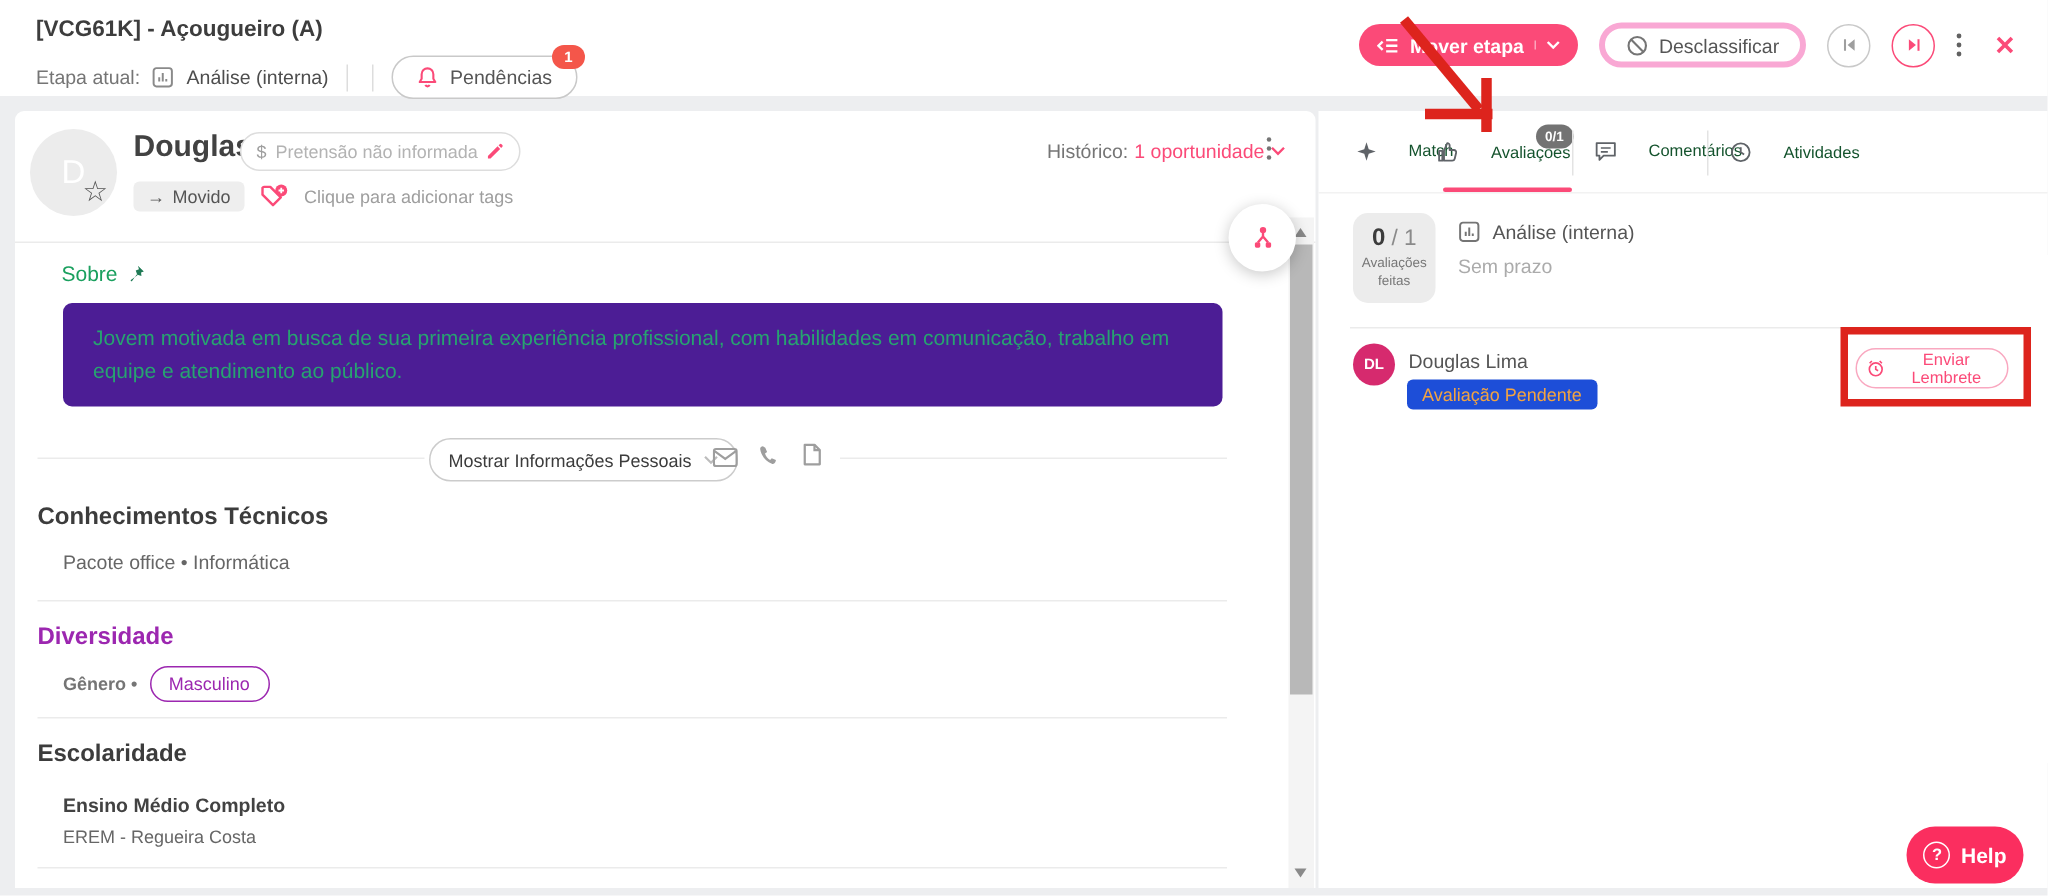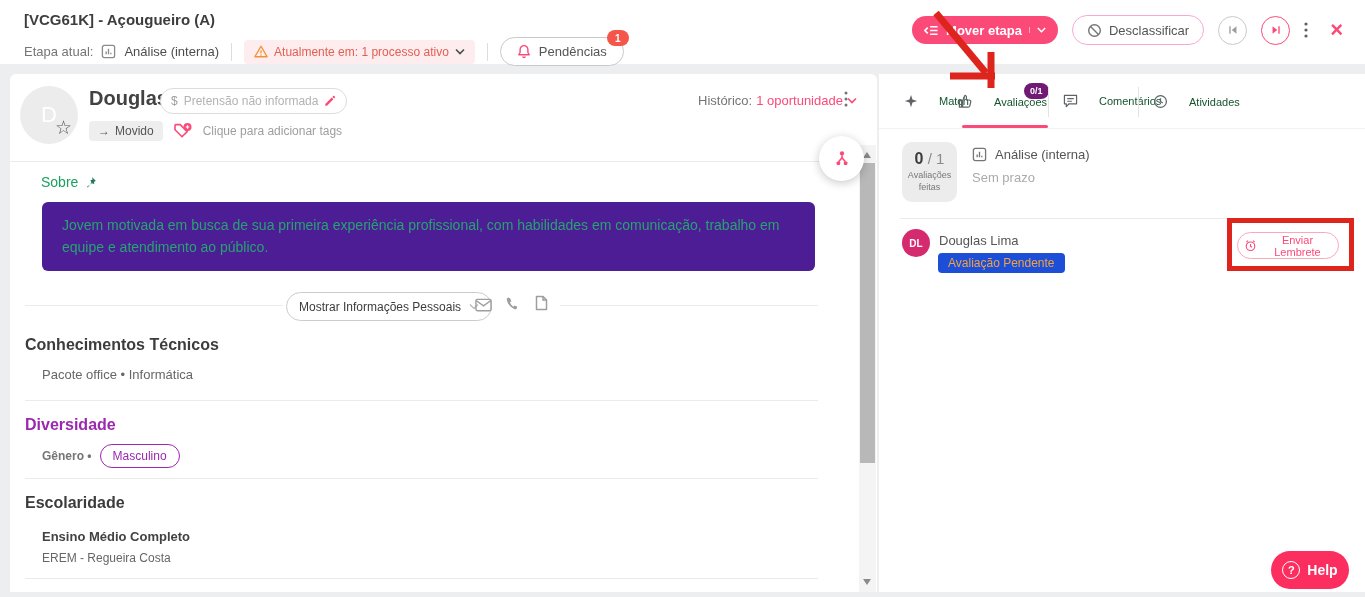--- a/index.html
+++ b/index.html
@@ -14,21 +14,21 @@
   .topbar{position:absolute;top:0;left:0;right:0;height:64px;background:#fff;}
   .job-title{font-size:15px;font-weight:bold;color:#3d3d3d;}
   .stage-row{font-size:13px;color:#757575;gap:8px;}
   .vsep{width:1px;height:18px;background:#ddd;margin:0 4px;}
   .alert-pill{background:#fdedee;border-radius:4px;padding:5px 10px;gap:6px;color:#e45e51;font-size:12px;cursor:pointer;}
   .pend-pill{border:1px solid #c9c9c9;border-radius:17px;padding:6px 16px;gap:8px;color:#555;font-size:13px;position:relative;background:#fff;cursor:pointer;}
   .red-badge{position:absolute;top:-8px;right:-6px;background:#f4564a;color:#fff;font-size:10px;font-weight:bold;
              min-width:16px;height:16px;border-radius:9px;display:flex;align-items:center;justify-content:center;padding:0 3px;}
   .btn-pink{background:#fb4a78;color:#fff;border:none;border-radius:16px;height:28px;padding:0 12px;gap:7px;
             font-size:13px;font-weight:bold;cursor:pointer;font-family:inherit;}
-  .btn-outline{background:#fff;color:#555;border:1px solid #f9a8d4;border-radius:17px;height:30px;padding:0 14px;gap:7px;
+  .btn-outline{background:#fff;color:#555;border:4px solid #f9a8d4;border-radius:17px;height:30px;padding:0 14px;gap:7px;
                font-size:13px;cursor:pointer;font-family:inherit;}
   .circle-btn{width:27px;height:27px;border-radius:50%;background:#fff;display:flex;align-items:center;justify-content:center;cursor:pointer;}
   .close-x{color:#fb4a78;font-size:22px;line-height:1;cursor:pointer;font-weight:bold;}
 
   
   .card{position:absolute;left:10px;top:74px;width:867px;height:518px;background:#fff;border-radius:6px 6px 0 0;}
   .avatar{width:58px;height:58px;border-radius:50%;background:#ececec;color:#fff;font-size:22px;
           display:flex;align-items:center;justify-content:center;}
   .cand-name{font-size:20px;font-weight:bold;color:#424242;}
   .pret-pill{border:1px solid #ddd;border-radius:14px;height:24px;padding:0 10px;gap:6px;font-size:12px;color:#b3b3b3;cursor:pointer;background:#fff;}
@@ -49,21 +49,21 @@
   .sb-up{position:absolute;left:4px;top:7px;width:0;height:0;border-left:4px solid transparent;border-right:4px solid transparent;border-bottom:6px solid #8a8a8a;cursor:pointer;}
   .sb-down{position:absolute;left:4px;bottom:7px;width:0;height:0;border-left:4px solid transparent;border-right:4px solid transparent;border-top:6px solid #8a8a8a;cursor:pointer;}
   .sb-thumb{position:absolute;left:1px;top:18px;width:15px;height:300px;background:#b8b8b8;cursor:pointer;}
 
   .float-btn{position:absolute;left:819px;top:136px;width:45px;height:45px;border-radius:50%;background:#fff;
              box-shadow:0 2px 10px rgba(0,0,0,.22);display:flex;align-items:center;justify-content:center;cursor:pointer;z-index:5;}
 
   
   .rpanel{position:absolute;left:879px;top:74px;right:0;height:518px;background:#fff;}
   .tab{gap:21px;font-size:11px;color:#14532d;cursor:pointer;}
-  .tab-badge{position:absolute;background:#701a75;color:#fff;font-size:9px;font-weight:bold;border-radius:9px;padding:3px 6px;}
+  .tab-badge{position:absolute;background:#737373;color:#fff;font-size:9px;font-weight:bold;border-radius:9px;padding:3px 6px;}
   .tab-underline{position:absolute;background:#fb4a78;height:3px;border-radius:2px;}
   .tab-vsep{position:absolute;width:1px;height:30px;background:#e3e3e3;top:13px;}
   .score-box{position:absolute;left:23px;top:68px;width:55px;height:60px;background:#ececec;border-radius:10px;
              display:flex;flex-direction:column;align-items:center;justify-content:center;}
   .score-line{font-size:15px;color:#8a8a8a;}
   .score-line b{color:#3c3c3c;font-size:16px;}
   .score-cap{font-size:9px;color:#777;text-align:center;line-height:1.3;width:50px;margin-top:2px;}
   .dl-avatar{width:28px;height:28px;border-radius:50%;background:#d62a6e;color:#fff;font-size:10px;font-weight:bold;
              display:flex;align-items:center;justify-content:center;}
   .pend-badge{background:#1d4ed8;color:#f2a341;font-size:12px;border-radius:4px;padding:3px 10px;display:inline-block;}
@@ -90,35 +90,20 @@
       <div class="flex stage-row" style="margin-top:9px;">
         <span>Etapa atual:</span>
         <span>
           <svg width="15" height="15" viewBox="0 0 16 16">
               <rect x="1.5" y="1.5" width="13" height="13" rx="2" fill="none" stroke="#8a8a8a" stroke-width="1.4"></rect>
               <path d="M5.5 11V8M8 11V5M10.5 11V9.2" stroke="#8a8a8a" stroke-width="1.4"></path>
             </svg>
         </span>
         <span style="color:#4d4d4d;">Análise (interna)</span>
         <span class="vsep"></span>
-        <span class="flex alert-pill">
-          <span>
-            <svg width="14" height="13" viewBox="0 0 16 14">
-                <path d="M8 1 15 13H1z" fill="none" stroke="#ef9436" stroke-width="1.6" stroke-linejoin="round"></path>
-                <path d="M8 5.5v3.5" stroke="#ef9436" stroke-width="1.5"></path>
-                <circle cx="8" cy="11" r=".9" fill="#ef9436"></circle>
-              </svg>
-          </span>
-          <span>Atualmente em: 1 processo ativo</span>
-          <span>
-            <svg width="10" height="7" viewBox="0 0 10 7">
-                <path d="M1 1.5 5 5.5 9 1.5" fill="none" stroke="#4d4d4d" stroke-width="1.6"></path>
-              </svg>
-          </span>
-        </span>
         <span class="vsep"></span>
         <span class="flex pend-pill">
           <span>
             <svg width="14" height="15" viewBox="0 0 14 15">
                 <path d="M7 1.6a3.9 3.9 0 0 0-3.9 3.9v3l-1.3 2.2h10.4L10.9 8.5v-3A3.9 3.9 0 0 0 7 1.6z" fill="none" stroke="#fb4a78" stroke-width="1.4" stroke-linejoin="round"></path>
                 <path d="M5.6 12.6a1.5 1.5 0 0 0 2.8 0" fill="none" stroke="#fb4a78" stroke-width="1.4"></path>
               </svg>
           </span>
           <span>Pendências</span>
           <span class="red-badge">1</span>

